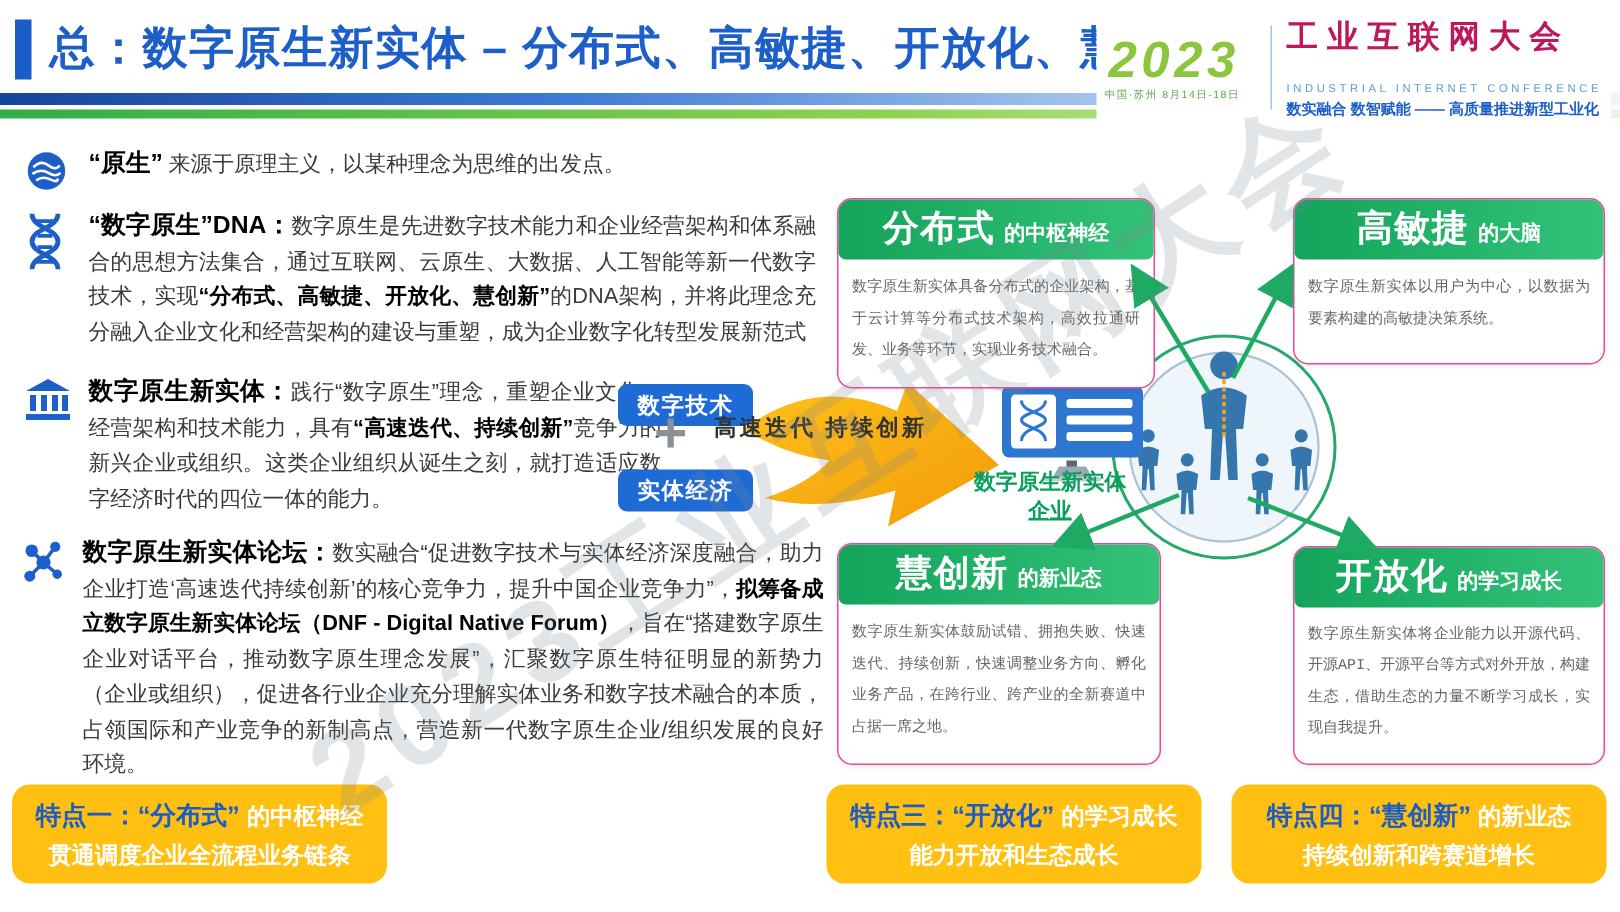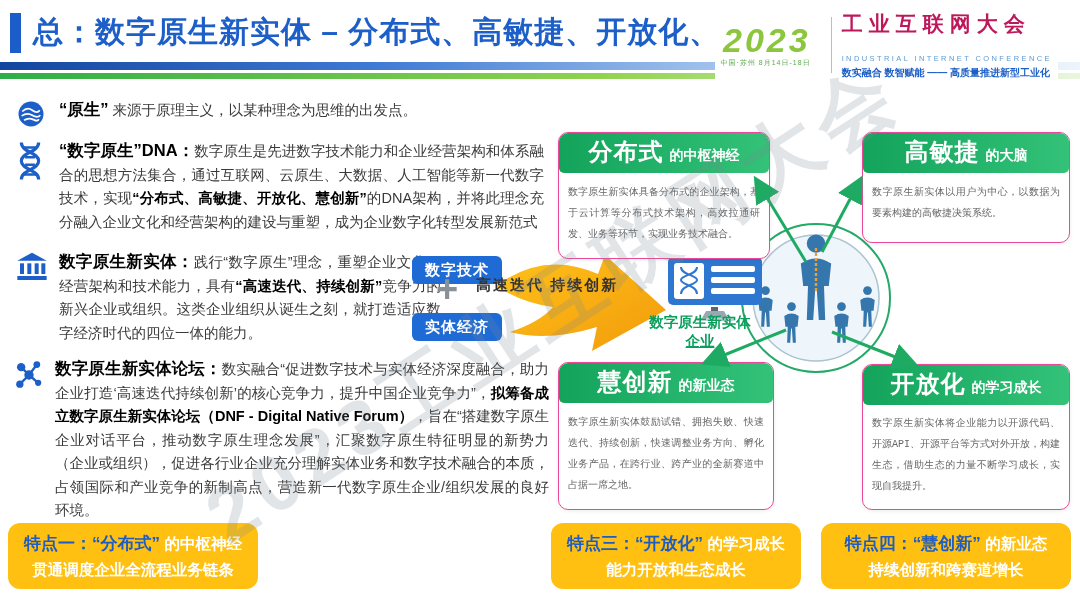--- a/index.html
+++ b/index.html
@@ -7,21 +7,21 @@
   .slide { position:relative; width:1080px; height:608px; background:#fff; overflow:hidden; }
 
   
   .title-bar { position:absolute; left:10px; top:12px; display:flex; align-items:center; z-index:6; }
   .title-accent { width:11px; height:40px; background:#1b5ec9; margin-right:12px; }
   .page-title { font-size:30px; font-weight:700; color:#1d5fc8; letter-spacing:1px; white-space:nowrap; }
   .rule-blue { position:absolute; left:0; top:62px; width:100%; height:8px;
     background:linear-gradient(90deg,#14459e,#3f7ad4 35%,#9dbfeb 65%,#eef4fc); z-index:1; }
   .rule-green { position:absolute; left:0; top:73px; width:100%; height:6px;
     background:linear-gradient(90deg,#2fae47,#8fd24e 55%,#e9f6de); z-index:1; }
-  .logo { position:absolute; right:22px; top:2px; height:86px; background:#fff; z-index:7;
+  .logo { position:absolute; right:6px; top:2px; height:86px; background:#fff; z-index:7;
     display:flex; align-items:center; padding:0 6px; }
   .logo-left { text-align:right; margin-right:10px; }
   .logo-year { font-size:34px; font-weight:700; font-style:italic; color:#8cc63f; letter-spacing:3px; line-height:34px; }
   .logo-venue { font-size:7px; color:#5aa94a; letter-spacing:1px; margin-top:1px; }
   .logo-divider { width:1px; height:56px; background:#9ec5e8; margin:0 10px; }
   .logo-right { }
   .logo-name { font-size:21px; font-weight:700; color:#be185d; letter-spacing:6px; white-space:nowrap; }
   .logo-en { font-size:7.5px; color:#5b9bd5; letter-spacing:2.4px; margin-top:16px; white-space:nowrap; }
   .logo-tagline { font-size:10px; font-weight:700; color:#1d5fc8; margin-top:3px; white-space:nowrap; }
 

